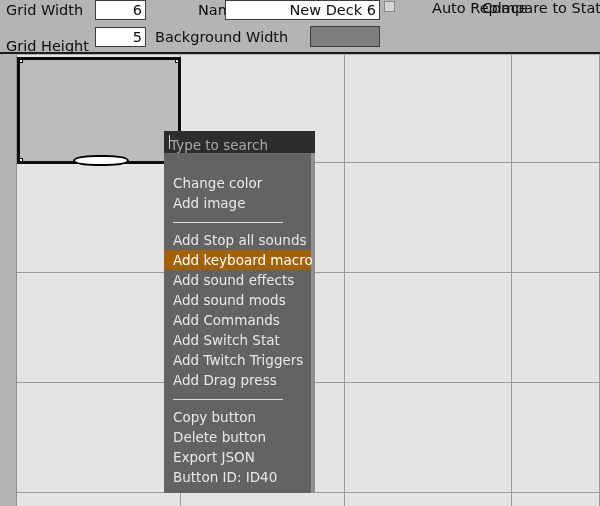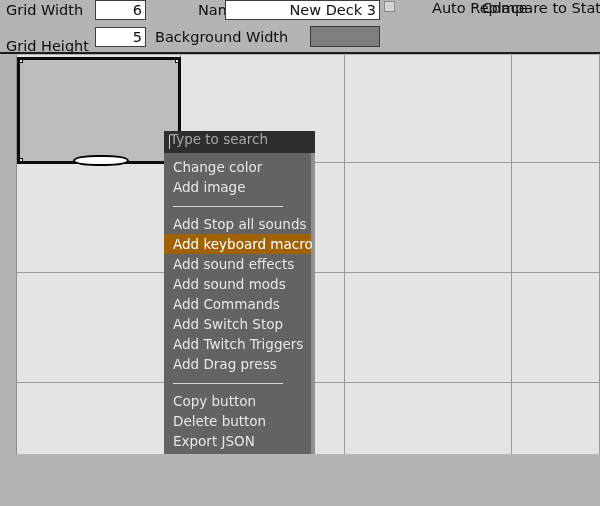--- a/index.html
+++ b/index.html
@@ -2,21 +2,21 @@
 <html><head>
 <meta charset="utf-8">
 <style>
   html,body{margin:0;padding:0;}
   body{
     width:600px;height:506px;overflow:hidden;
     background:#b4b4b4;
     font-family:"DejaVu Sans", sans-serif;
     -webkit-font-smoothing:antialiased;
   }
-  #app{position:relative;width:600px;height:454px;overflow:hidden;}
+  #app{position:relative;width:600px;height:506px;overflow:hidden;}
 
   
   #toolbar{
     position:absolute;left:0;top:0;width:600px;height:52px;
     background:#b4b4b4;
     z-index:5;
   }
   .tb-label{
     position:absolute;
     font-size:14.5px;color:#0d0d0d;
@@ -104,33 +104,33 @@
   
   #ctxmenu{
     position:absolute;left:164px;top:131px;width:151px;
     z-index:20;
     font-size:13.5px;
   }
   #searchbox{
     width:151px;height:22px;
     background:#2d2d2d;
     box-sizing:border-box;
-    display:flex;align-items:flex-start;
+    display:flex;align-items:flex-end;
     padding-left:6px;
     color:#a8a8a8;
     font-size:13.5px;
     position:relative;
   }
   #searchCaret{
     position:absolute;left:5px;top:4px;width:1px;height:14px;background:#cfcfcf;
   }
   #menubody{
     width:151px;
     background:#636363;
-    padding:4px 0 6px 0;
+    padding:20px 0 6px 0;
     box-sizing:border-box;
     border-right:4px solid #909090;
   }
   .mitem{
     height:20px;line-height:20px;
     padding-left:9px;
     color:#e8e8e8;
     white-space:nowrap;
     box-sizing:border-box;
   }
@@ -147,21 +147,21 @@
 
   <div id="toolbar">
 
     <div class="tb-label" style="left:6px;top:2px;">Grid Width</div>
     <div class="tb-input" style="left:95px;top:0px;width:51px;height:20px;">6</div>
 
     <div class="tb-label" style="left:6px;top:29px;margin-top:9px;">Grid Height</div>
     <div class="tb-input" style="left:95px;top:27px;width:51px;height:20px;">5</div>
 
     <div class="tb-label" style="left:155px;top:2px;margin-left:43px;">Name</div>
-    <div class="tb-input" style="left:225px;top:0px;width:155px;height:20px;">New Deck 3</div>
+    <div class="tb-input" style="left:225px;top:0px;width:155px;height:20px;">New Deck 6</div>
 
     <div class="tb-label" style="left:155px;top:29px;">Background Width</div>
     <div class="tb-swatch" style="left:310px;top:26px;width:70px;height:21px;"></div>
 
     <div class="tb-check" style="left:384px;top:1px;"></div>
     <div class="tb-label" style="left:396px;top:0px;padding-left:36px;">Auto Replace</div>
     <div class="tb-label" style="left:482px;top:0px;">Compare  to  Stat</div>
   </div>
 
   <div id="grid">
@@ -215,25 +215,26 @@
       <div class="mitem">Change color</div>
       <div class="mitem">Add image</div>
 
       <div class="msep"></div>
 
       <div class="mitem">Add Stop all sounds</div>
       <div class="mitem sel">Add keyboard macro</div>
       <div class="mitem">Add sound effects</div>
       <div class="mitem">Add sound mods</div>
       <div class="mitem">Add Commands</div>
-      <div class="mitem">Add Switch Stop</div>
+      <div class="mitem">Add Switch Stat</div>
       <div class="mitem">Add Twitch Triggers</div>
       <div class="mitem">Add Drag press</div>
 
       <div class="msep"></div>
 
       <div class="mitem">Copy button</div>
       <div class="mitem">Delete button</div>
       <div class="mitem">Export JSON</div>
+      <div class="mitem">Button ID: ID40</div>
     </div>
   </div>
 
 </div>
 
 </body></html>

